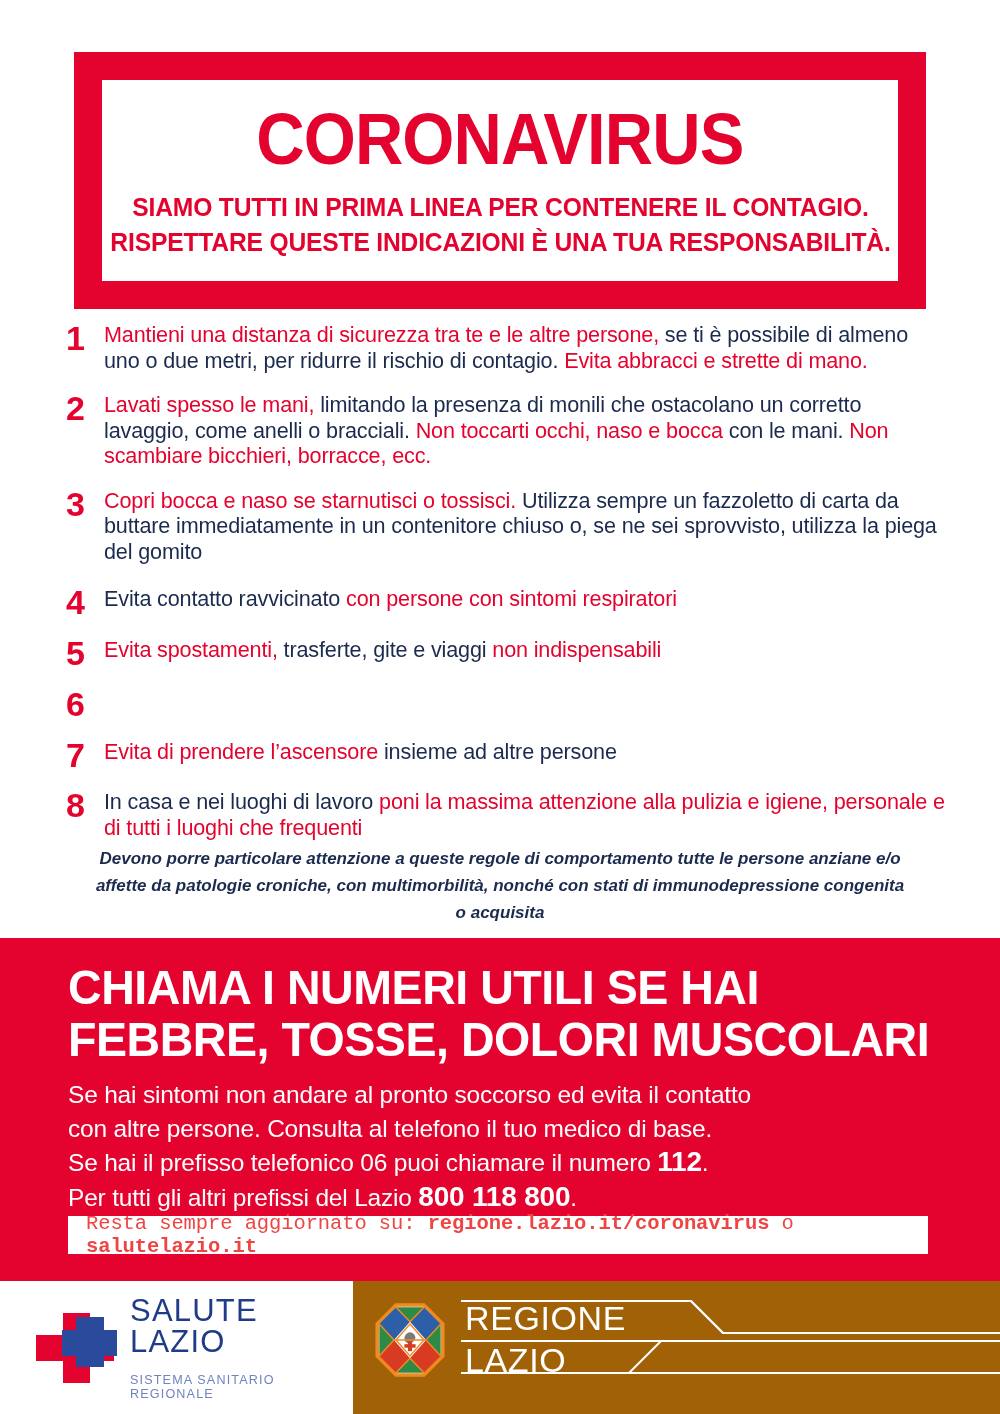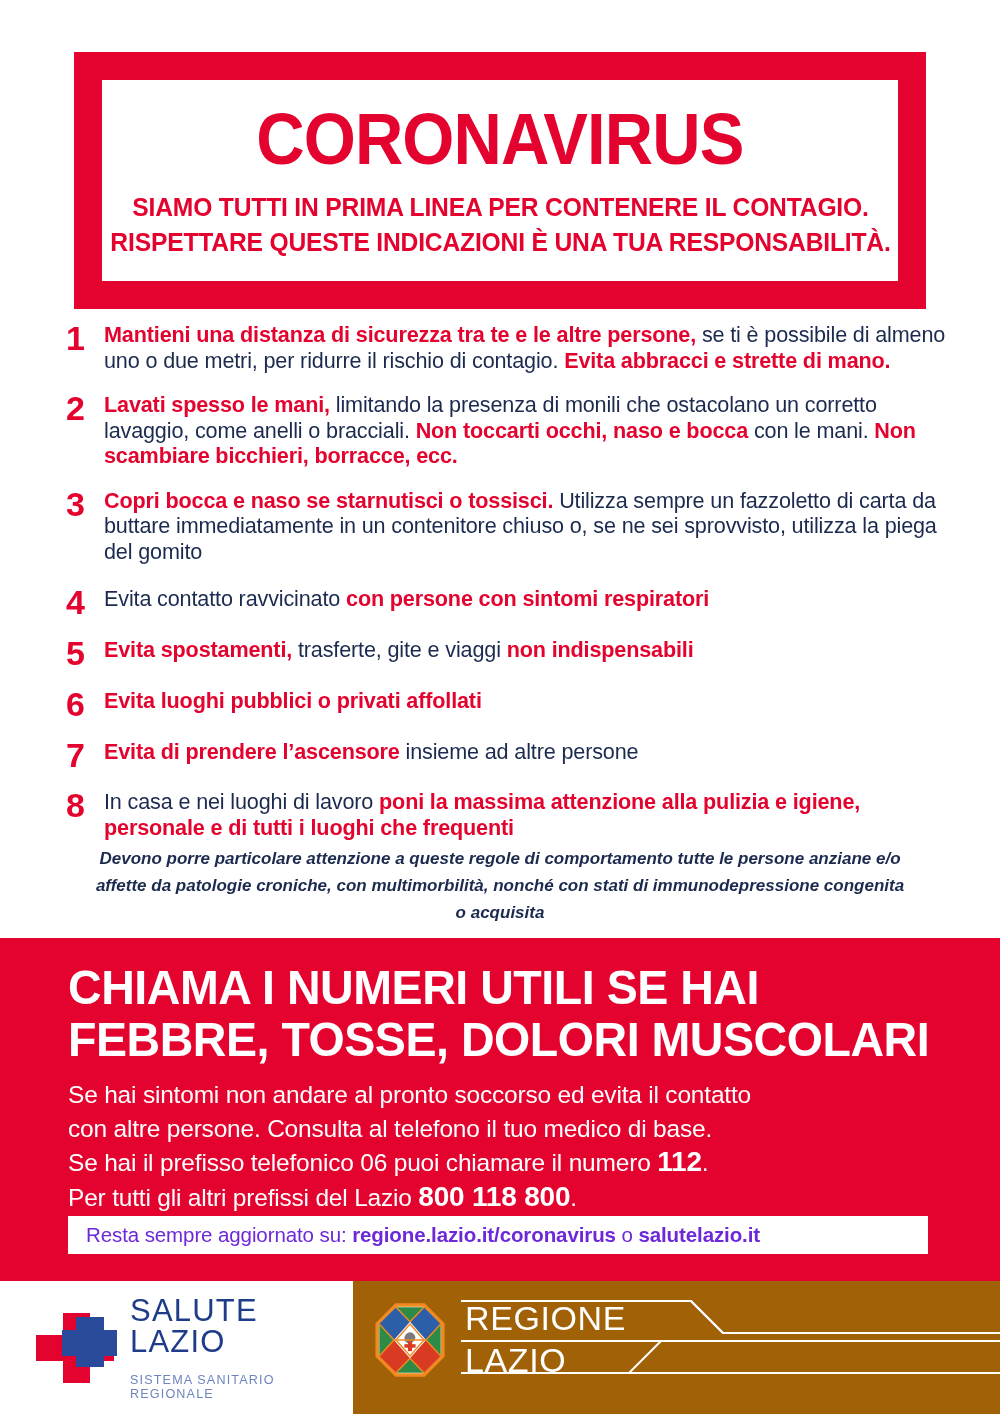--- a/index.html
+++ b/index.html
@@ -35,21 +35,21 @@
   .list{ position:absolute; left:66px; top:322px; width:880px; }
   .item{ display:flex; align-items:flex-start; margin-bottom:12px; }
   .num{
     color:#E4032E; font-weight:bold; font-size:34px; line-height:30px;
     width:38px; flex:0 0 38px; text-align:left; padding-top:1px;
   }
   .txt{
     font-size:21.6px; line-height:25.5px; color:#1B2A4E;
     letter-spacing:-0.15px; flex:1;
   }
-  .txt b{ color:#E4032E; font-weight:bold;margin-top:39px; }
+  .txt b{ color:#E4032E; font-weight:normal;margin-top:39px; }
 
   .item.i1{ margin-bottom:19px; }
   .item.i2{ margin-bottom:19px; }
   .item.i3{ margin-bottom:22px; }
   .item.i4{ margin-bottom:20px; }
   .item.i5{ margin-bottom:20px; }
   .item.i6{ margin-bottom:20px; }
   .item.i7{ margin-bottom:19px; }
   .item.i8{ margin-bottom:0px; }
 
@@ -73,21 +73,21 @@
   .band-body{
     position:absolute; left:68px; top:140px; width:870px;
     color:#ffffff; font-size:24.5px; line-height:33.5px; letter-spacing:-0.2px;
   }
   .band-body .big{ font-weight:bold; font-size:28px; }
   .band-box{
     position:absolute; left:68px; top:1216px; width:860px; height:38px;
     background:#ffffff; display:flex; align-items:center;
     padding-left:18px;
   }
-  .band-box span{ color:#6d28d9; font-size:20.5px; letter-spacing:-0.1px; }
+  .band-box span{ color:#ef4444; font-size:20.5px; letter-spacing:-0.1px;font-family:Liberation Mono, monospace; }
   .band-box b{ font-weight:bold; }
 
   
   .footer{ position:absolute; left:0; top:1281px; width:1000px; height:133px; }
   .f-left{
     position:absolute; left:0; top:0; width:353px; height:133px;
     background:#ffffff; display:flex; align-items:center; padding-left:36px;
   }
   .f-right{
     position:absolute; left:353px; top:0; width:647px; height:133px;
@@ -138,21 +138,20 @@
   <div class="item i4">
     <div class="num">4</div>
     <div class="txt"><span>Evita contatto ravvicinato </span><b>con persone con sintomi respiratori</b></div>
   </div>
   <div class="item i5">
     <div class="num">5</div>
     <div class="txt"><b>Evita spostamenti,</b><span> trasferte, gite e viaggi </span><b>non indispensabili</b></div>
   </div>
   <div class="item i6">
     <div class="num">6</div>
-    <div class="txt"><b>Evita luoghi pubblici o privati affollati</b></div>
   </div>
   <div class="item i7">
     <div class="num">7</div>
     <div class="txt"><b>Evita di prendere l’ascensore</b><span> insieme ad altre persone</span></div>
   </div>
   <div class="item i8">
     <div class="num">8</div>
     <div class="txt"><span>In casa e nei luoghi di lavoro </span><b>poni la massima attenzione alla pulizia e igiene, personale e di tutti i luoghi che frequenti</b></div>
   </div>
 </div>

